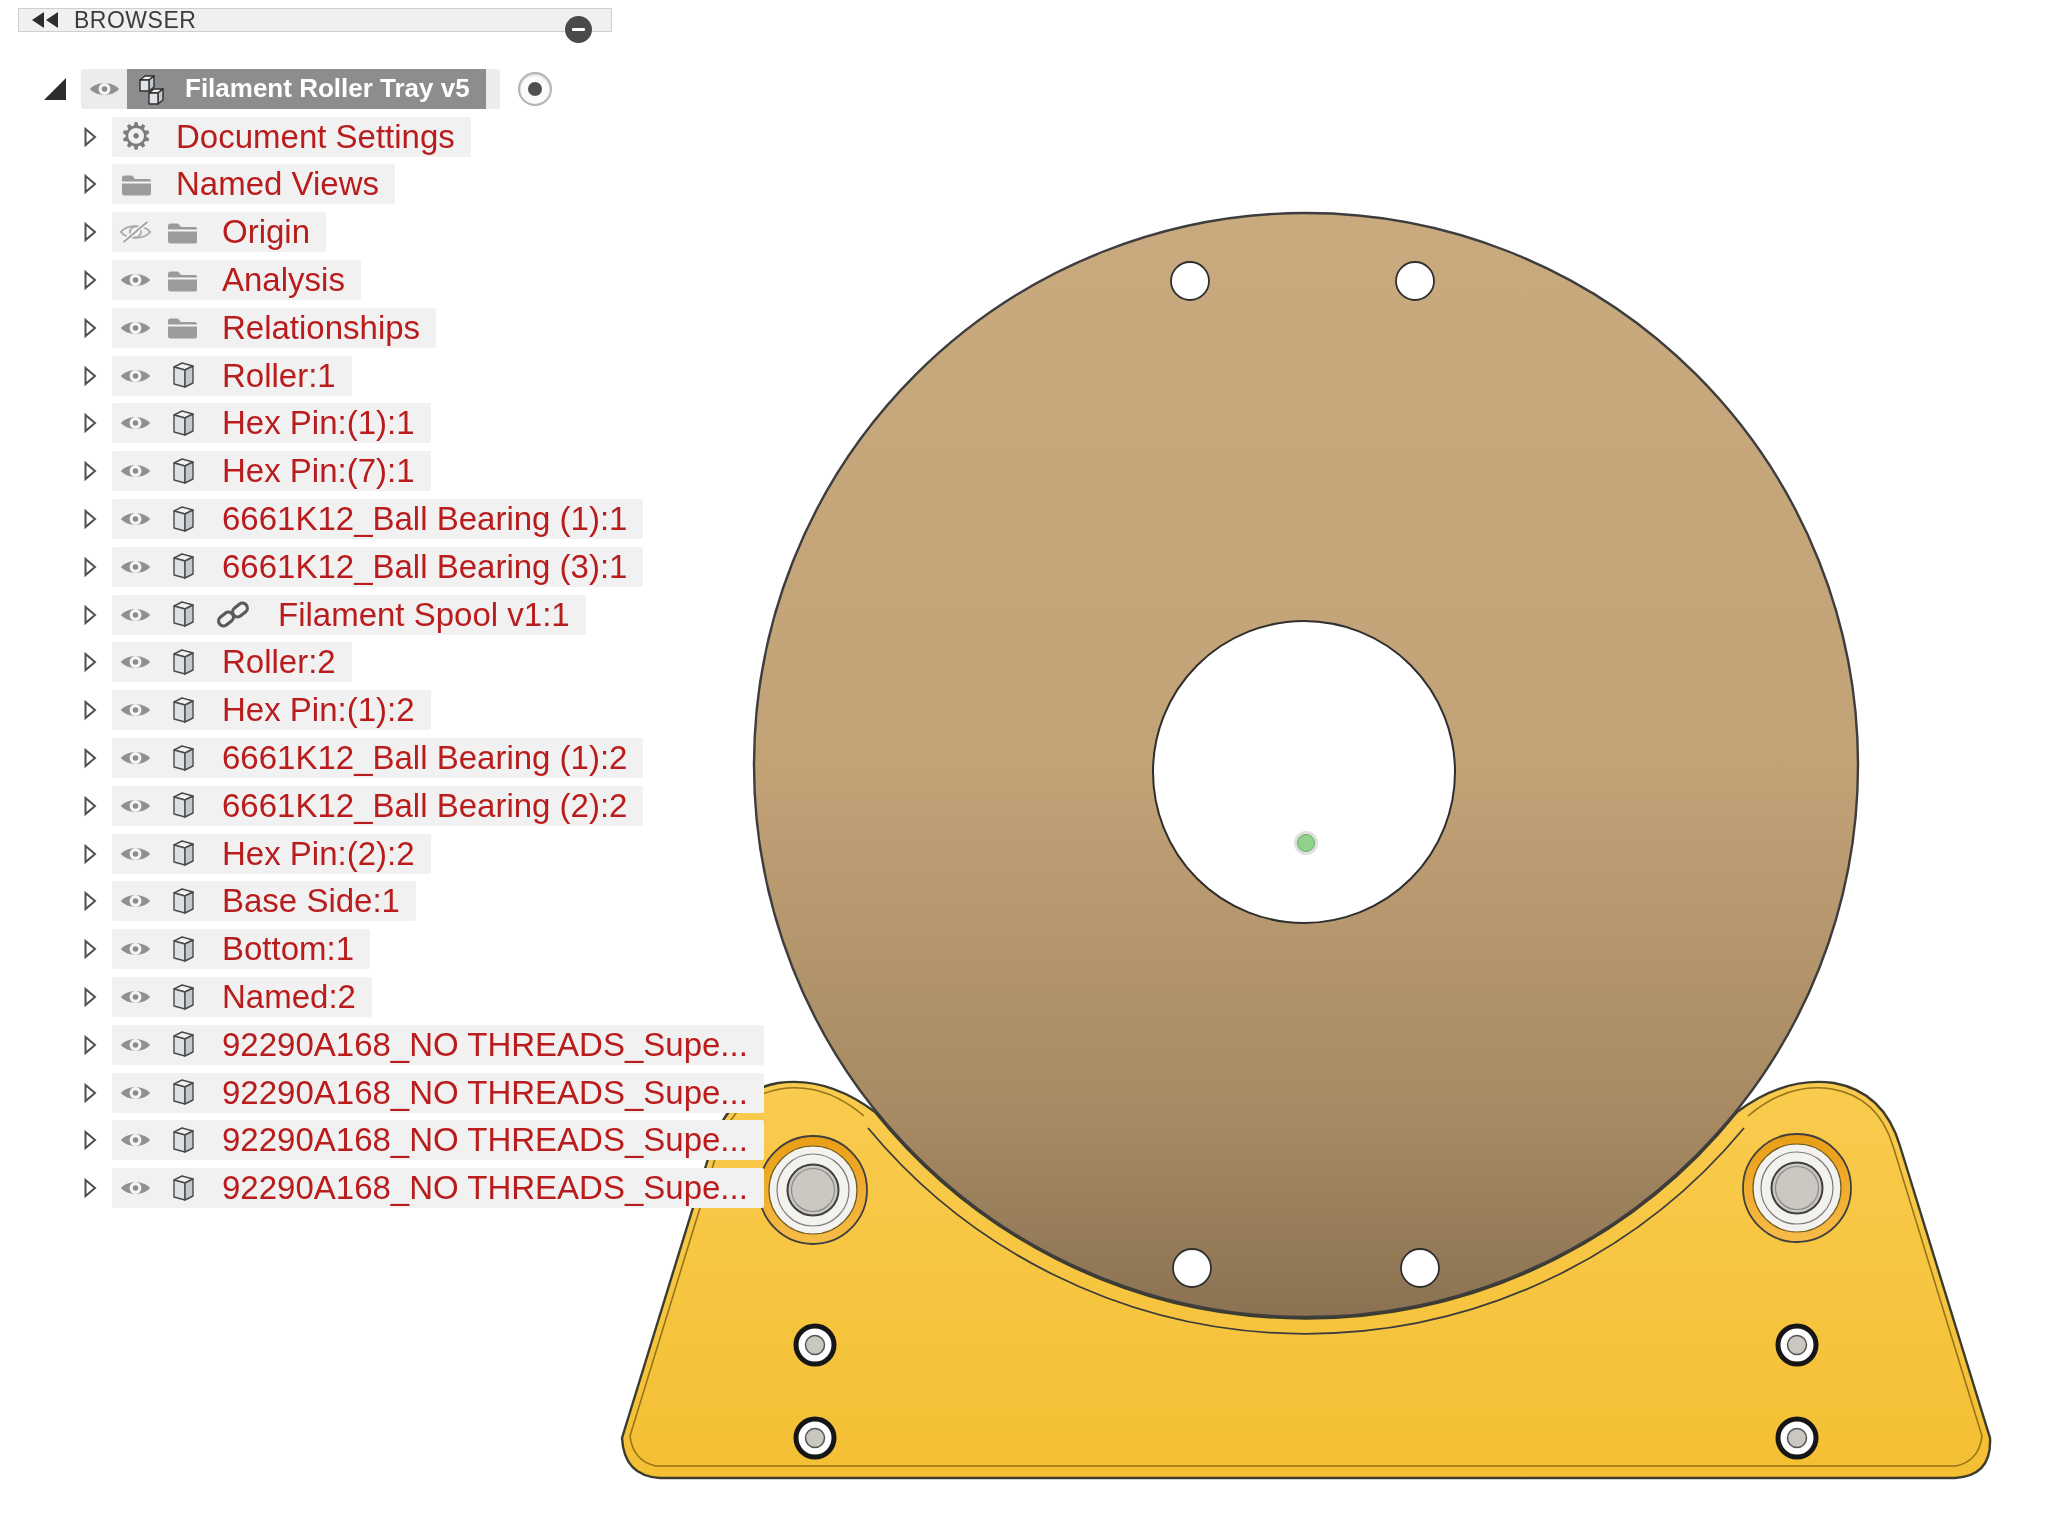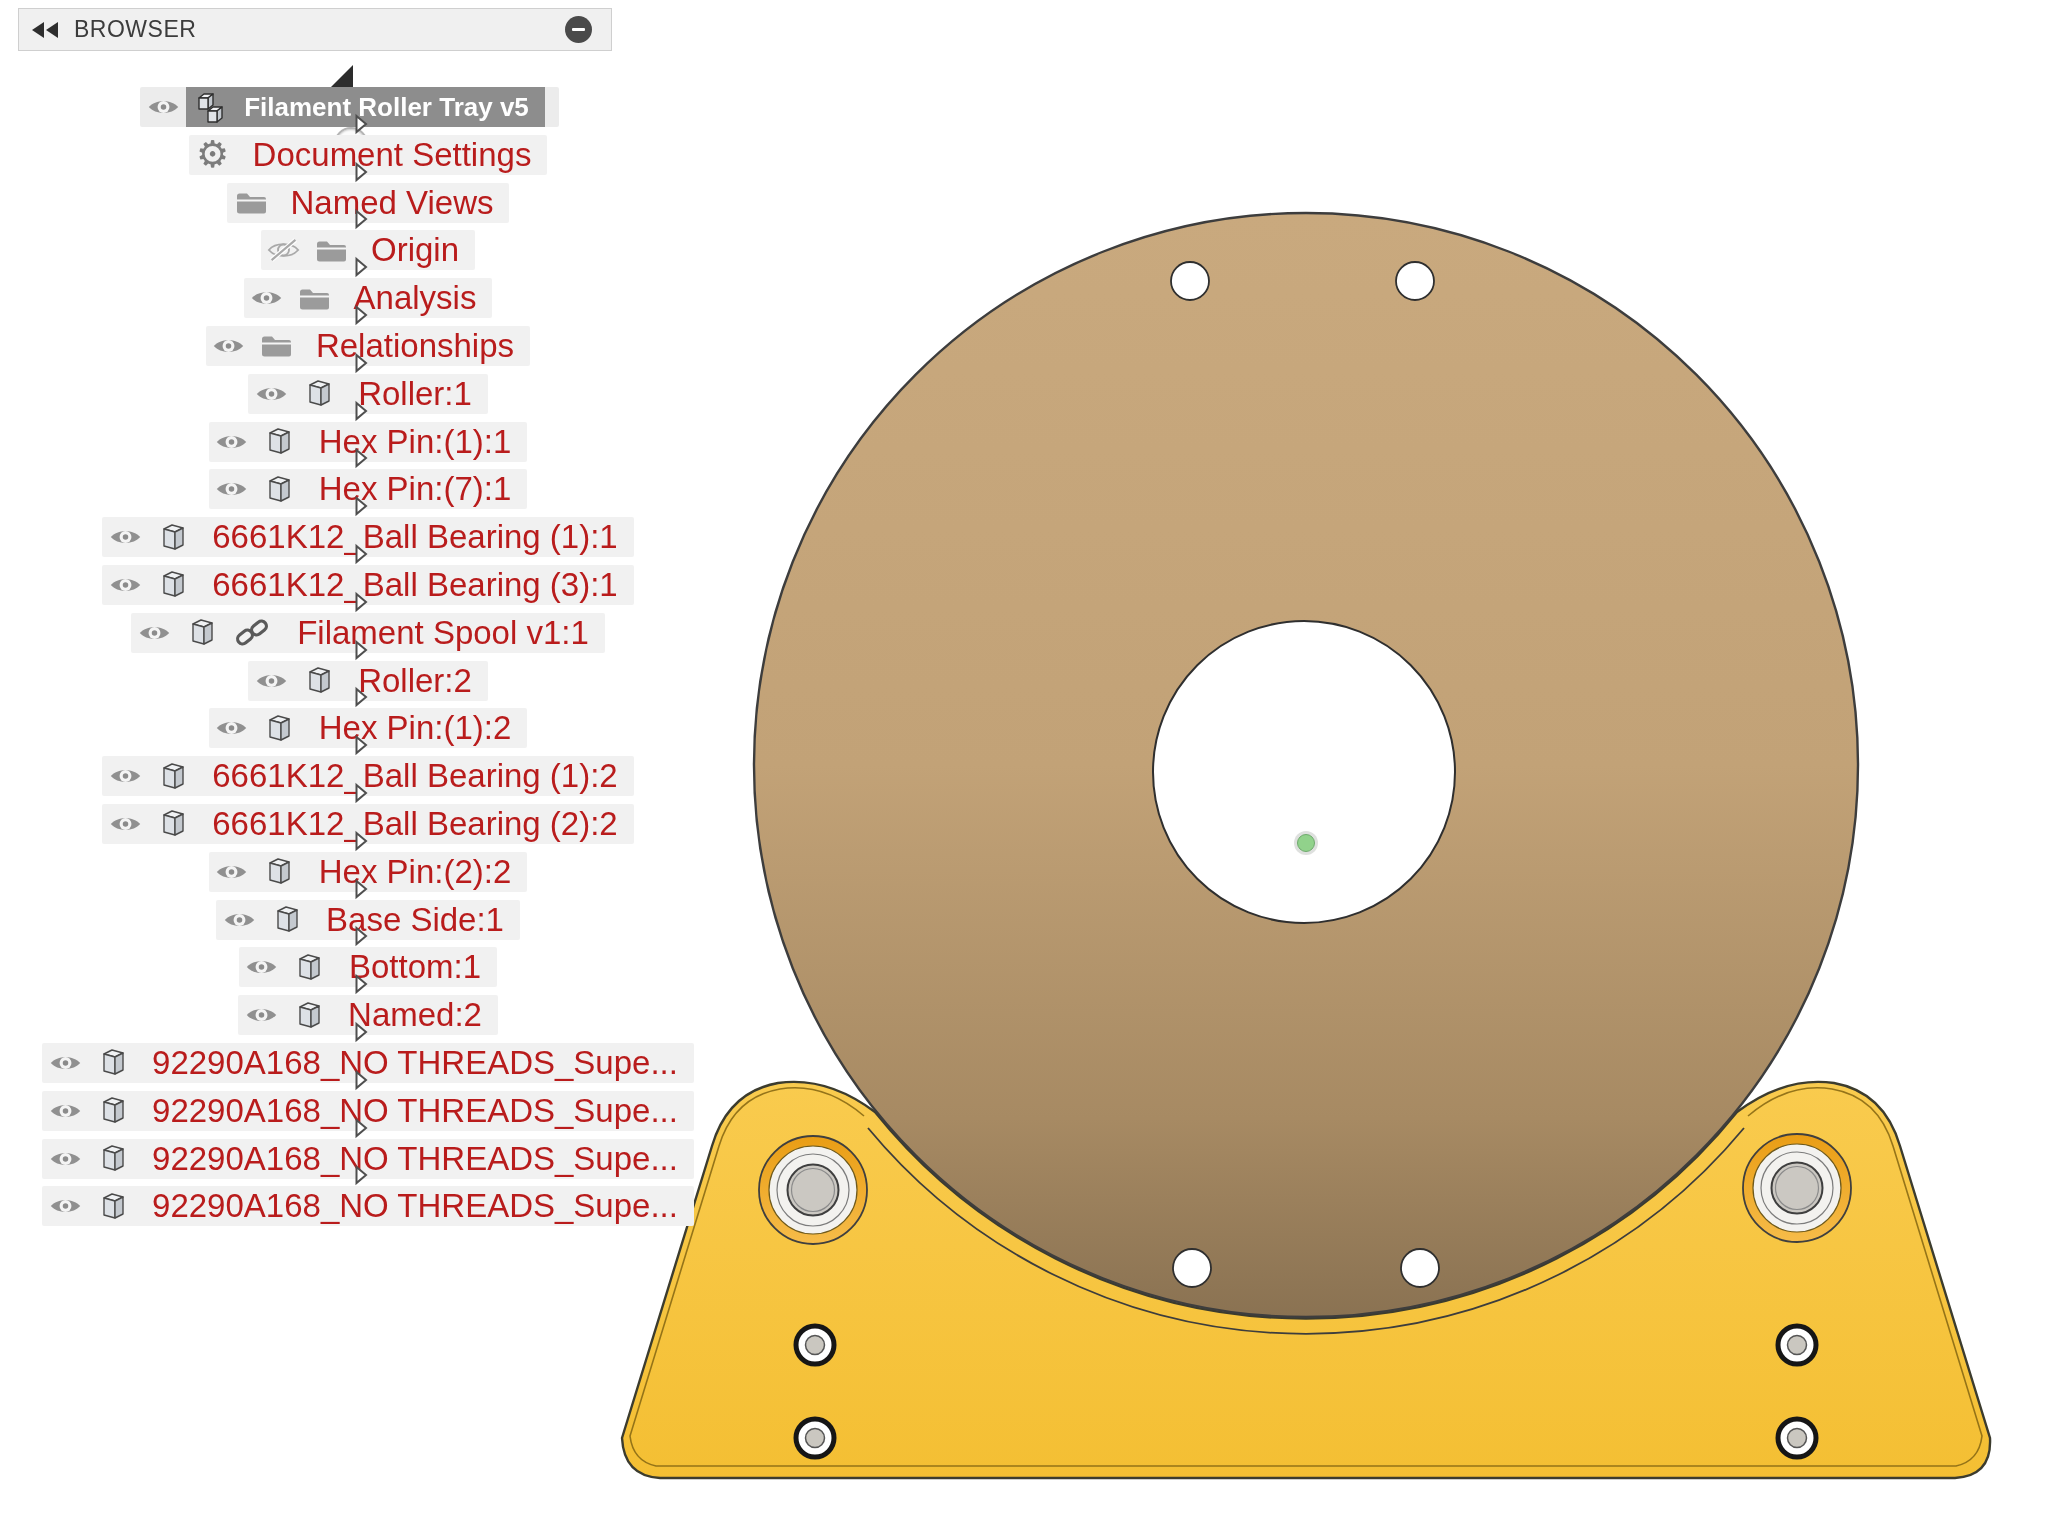--- a/index.html
+++ b/index.html
@@ -4,33 +4,33 @@
 <style>
   html,body{margin:0;padding:0;background:#ffffff;}
   body{width:2046px;height:1522px;overflow:hidden;font-family:"Liberation Sans",sans-serif;}
   .app{position:relative;width:2046px;height:1522px;background:#ffffff;}
 
   
   svg.viewport{position:absolute;left:0;top:0;}
 
   
   .browser-panel{position:absolute;left:0;top:0;width:640px;height:1300px;}
-  .browser-header{position:absolute;left:18px;top:8px;width:594px;height:43px;background:#f0f0f0;
+  .browser-header{position:absolute;left:18px;top:8px;width:594px;height:24px;background:#f0f0f0;
     border:1px solid #cfcfcf;display:flex;align-items:center;box-sizing:border-box;}
   .collapse-icon{display:flex;align-items:center;margin-left:13px;}
   .tri{width:0;height:0;border-top:8px solid transparent;border-bottom:8px solid transparent;
     border-right:12px solid #2e2e2e;display:inline-block;}
   .tri+.tri{margin-left:2px;}
   .browser-title{margin-left:16px;font-size:23px;color:#3c3c3c;letter-spacing:.5px;}
   .min-btn{position:absolute;right:19px;top:7px;width:27px;height:27px;border-radius:50%;
     background:#4a4a4a;border:none;padding:0;cursor:pointer;display:flex;align-items:center;justify-content:center;}
   .min-btn .bar{display:block;width:13px;height:3px;background:#ffffff;border-radius:1px;}
 
   .tree{position:absolute;left:0;top:65px;width:640px;}
-  .row{height:47.8px;display:flex;align-items:center;padding-left:82px;flex-direction:column;}
+  .row{height:47.8px;display:flex;align-items:center;padding-left:82px;}
   .row.root{padding-left:44px;}
   .arrow-expanded{width:0;height:0;border-left:22px solid transparent;border-bottom:22px solid #2c2c2c;flex:0 0 auto;}
   .arrow-collapsed{flex:0 0 auto;}
   .strip{margin-left:14px;height:40px;background:#f1f1f1;border-radius:2px;display:flex;align-items:center;
     padding-right:16px;}
   .row.root .strip{background:#ececec;padding-right:14px;margin-left:15px;}
   .eye-slot{width:46px;display:flex;justify-content:center;align-items:center;flex:0 0 auto;}
   .labelgroup{display:flex;align-items:center;height:40px;}
   .row.root .labelgroup{background:#8d8d8d;}
   .icon-slot{width:48px;display:flex;justify-content:center;align-items:center;flex:0 0 auto;}

